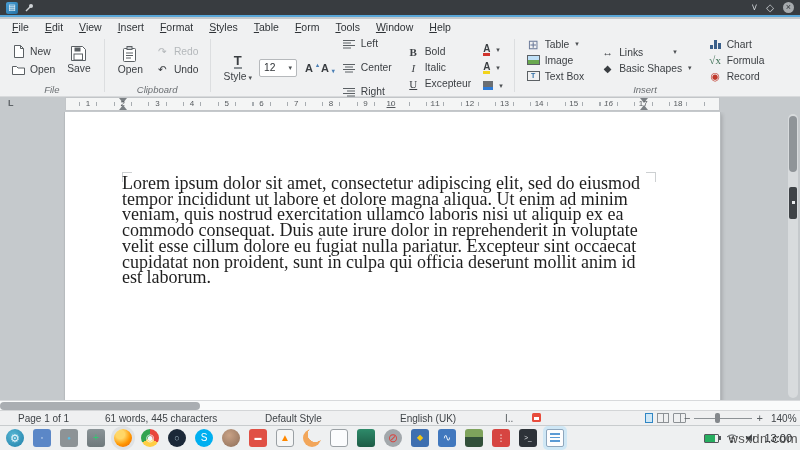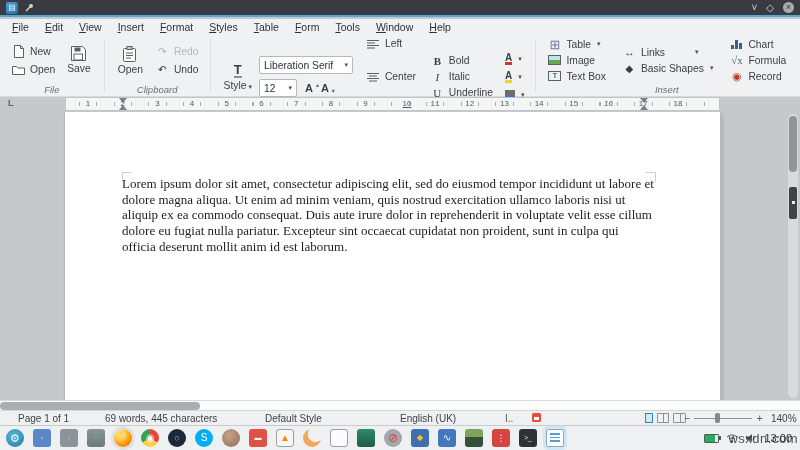--- a/index.html
+++ b/index.html
@@ -67,21 +67,21 @@
     background-size:100% 4px;background-position:13px center;background-repeat:no-repeat;}
   .ruler-num{position:absolute;top:1px;transform:translateX(-50%);font-size:8px;color:#55595d;}
   .marker{position:absolute;top:0;width:0;height:0;border-left:4px solid transparent;border-right:4px solid transparent;}
   .marker.top{border-top:5px solid #7b8084;}
   .marker.bot{top:7px;border-bottom:5px solid #7b8084;}
   
   .docarea{position:absolute;top:112px;left:0;right:0;height:288px;background:#c5c9cc;overflow:hidden;}
   .page{position:absolute;left:65px;top:0;width:655px;height:300px;background:#fff;
     box-shadow:0 0 0 1px #b7bbbe,2px 2px 4px rgba(0,0,0,.18);}
   .para{position:absolute;left:57px;right:65px;top:64px;margin:0;
-    font-family:"Liberation Serif",serif;font-size:13px;line-height:15.7px;color:#1e1e1e;text-align:left;}
+    font-family:"Liberation Serif",serif;font-size:18px;line-height:15.7px;color:#1e1e1e;text-align:left;}
   .corner{position:absolute;width:9px;height:9px;}
   .corner.tl{left:57px;top:60px;border-left:1px solid #cdd0d2;border-top:1px solid #cdd0d2;}
   .corner.tr{left:581px;top:60px;border-right:1px solid #cdd0d2;border-top:1px solid #cdd0d2;}
   .vscroll{position:absolute;right:2px;top:2px;bottom:2px;width:10px;background:#d8dbdd;border-radius:5px;}
   .vthumb{position:absolute;left:1px;right:1px;top:2px;height:56px;background:#8f9498;border-radius:4px;}
   .side-handle{position:absolute;right:3px;top:75px;width:8px;height:32px;background:#3f4347;border-radius:2px;}
   .side-handle::after{content:"";position:absolute;left:2.5px;top:14px;width:3px;height:3px;background:#e8eaec;}
   
   .hscroll{position:absolute;top:400px;left:0;right:0;height:10px;background:#fafbfb;border-top:1px solid #d8dadc;box-sizing:border-box;}
   .hthumb{position:absolute;left:0;top:1px;height:8px;width:200px;background:#aaaeb2;border-radius:4px;}
@@ -224,34 +224,30 @@
     </div>
     <div class="gsep"></div>
 
     <div class="tgroup">
       <div class="grp-body">
         <div class="bigbtn">
           <span class="style-glyph">T</span>
           <span><span>Style</span><span class="caret">▾</span></span>
         </div>
         <div class="smallcol" style="gap:5px;">
-          <div class="combo" style="width:94px;">
-            <span>Liberation Serif</span>
-            <span class="caret">▾</span>
-          </div>
           <div style="display:flex;align-items:center;gap:8px;">
             <div class="combo" style="width:38px;">
               <span>12</span>
               <span class="caret">▾</span>
             </div>
             <span class="letterA">A<span class="mini" style="top:-3px;">▴</span></span>
             <span class="letterA">A<span class="mini" style="bottom:-3px;">▾</span></span>
           </div>
         </div>
-        <div class="smallcol" style="gap:18px;margin-left:8px;">
+        <div class="smallcol" style="gap:9px;margin-left:8px;">
           <div class="trow trow3">
             <span class="ticon">
                 <svg width="12" height="10">
                   <path d="M0 1.5h12M0 4h8M0 6.5h12M0 9h8" stroke="#5b6064"></path>
                 </svg>
               </span>
             <span>Left</span>
           </div>
           <div class="trow trow3">
             <span class="ticon">
@@ -274,21 +270,21 @@
           <div class="trow trow3">
             <span class="ticon b-serif">B</span>
             <span>Bold</span>
           </div>
           <div class="trow trow3">
             <span class="ticon i-serif">I</span>
             <span>Italic</span>
           </div>
           <div class="trow trow3">
             <span class="ticon u-serif">U</span>
-            <span>Underline</span>
+            <span>Excepteur</span>
           </div>
         </div>
         <div class="smallcol" style="gap:3px;margin-left:2px;">
           <div class="trow trow3">
             <span class="A-red">A</span>
             <span class="caret">▾</span>
           </div>
           <div class="trow trow3">
             <span class="A-yel">A</span>
             <span class="caret">▾</span>
@@ -370,21 +366,21 @@
       <span class="marker bot" style="left:574px;"></span>
     <span class="ruler-num" style="left: 22px;">1</span>
         <span class="ruler-num" style="left: 56.7px;">2</span>
         <span class="ruler-num" style="left: 91.4px;">3</span>
         <span class="ruler-num" style="left: 126.1px;">4</span>
         <span class="ruler-num" style="left: 160.8px;">5</span>
         <span class="ruler-num" style="left: 195.5px;">6</span>
         <span class="ruler-num" style="left: 230.2px;">7</span>
         <span class="ruler-num" style="left: 264.9px;">8</span>
         <span class="ruler-num" style="left: 299.6px;">9</span>
-        <span class="ruler-num" style="left: 341px; text-decoration: underline;">10</span>
+        <span class="ruler-num" style="left: 325px; text-decoration: underline;">10</span>
         <span class="ruler-num" style="left: 369px; font-family: Liberation Mono, monospace;">11</span>
         <span class="ruler-num" style="left: 403.7px;">12</span>
         <span class="ruler-num" style="left: 438.4px;">13</span>
         <span class="ruler-num" style="left: 473.1px;">14</span>
         <span class="ruler-num" style="left: 507.8px;">15</span>
         <span class="ruler-num" style="left: 542.5px; font-style: italic;">16</span>
         <span class="ruler-num" style="left: 577.2px;">17</span>
         <span class="ruler-num" style="left: 611.9px;">18</span>
       </div>
   </div>
@@ -400,21 +396,21 @@
     </div>
     <div class="side-handle"></div>
   </div>
 
   <div class="hscroll">
     <div class="hthumb"></div>
   </div>
 
   <div class="statusbar">
     <span class="s-page">Page 1 of 1</span>
-    <span class="s-words">69 words, 445 characters</span>
+    <span class="s-words">61 words, 445 characters</span>
     <span class="s-style">Default Style</span>
     <span class="s-lang">English (UK)</span>
     <span class="s-imode">I..</span>
     <span class="s-mod"></span>
     <span class="views">
       <span class="vw vw1"></span>
       <span class="vw vw2"></span>
       <span class="vw vw3"></span>
     </span>
     <span class="zoomctl">

